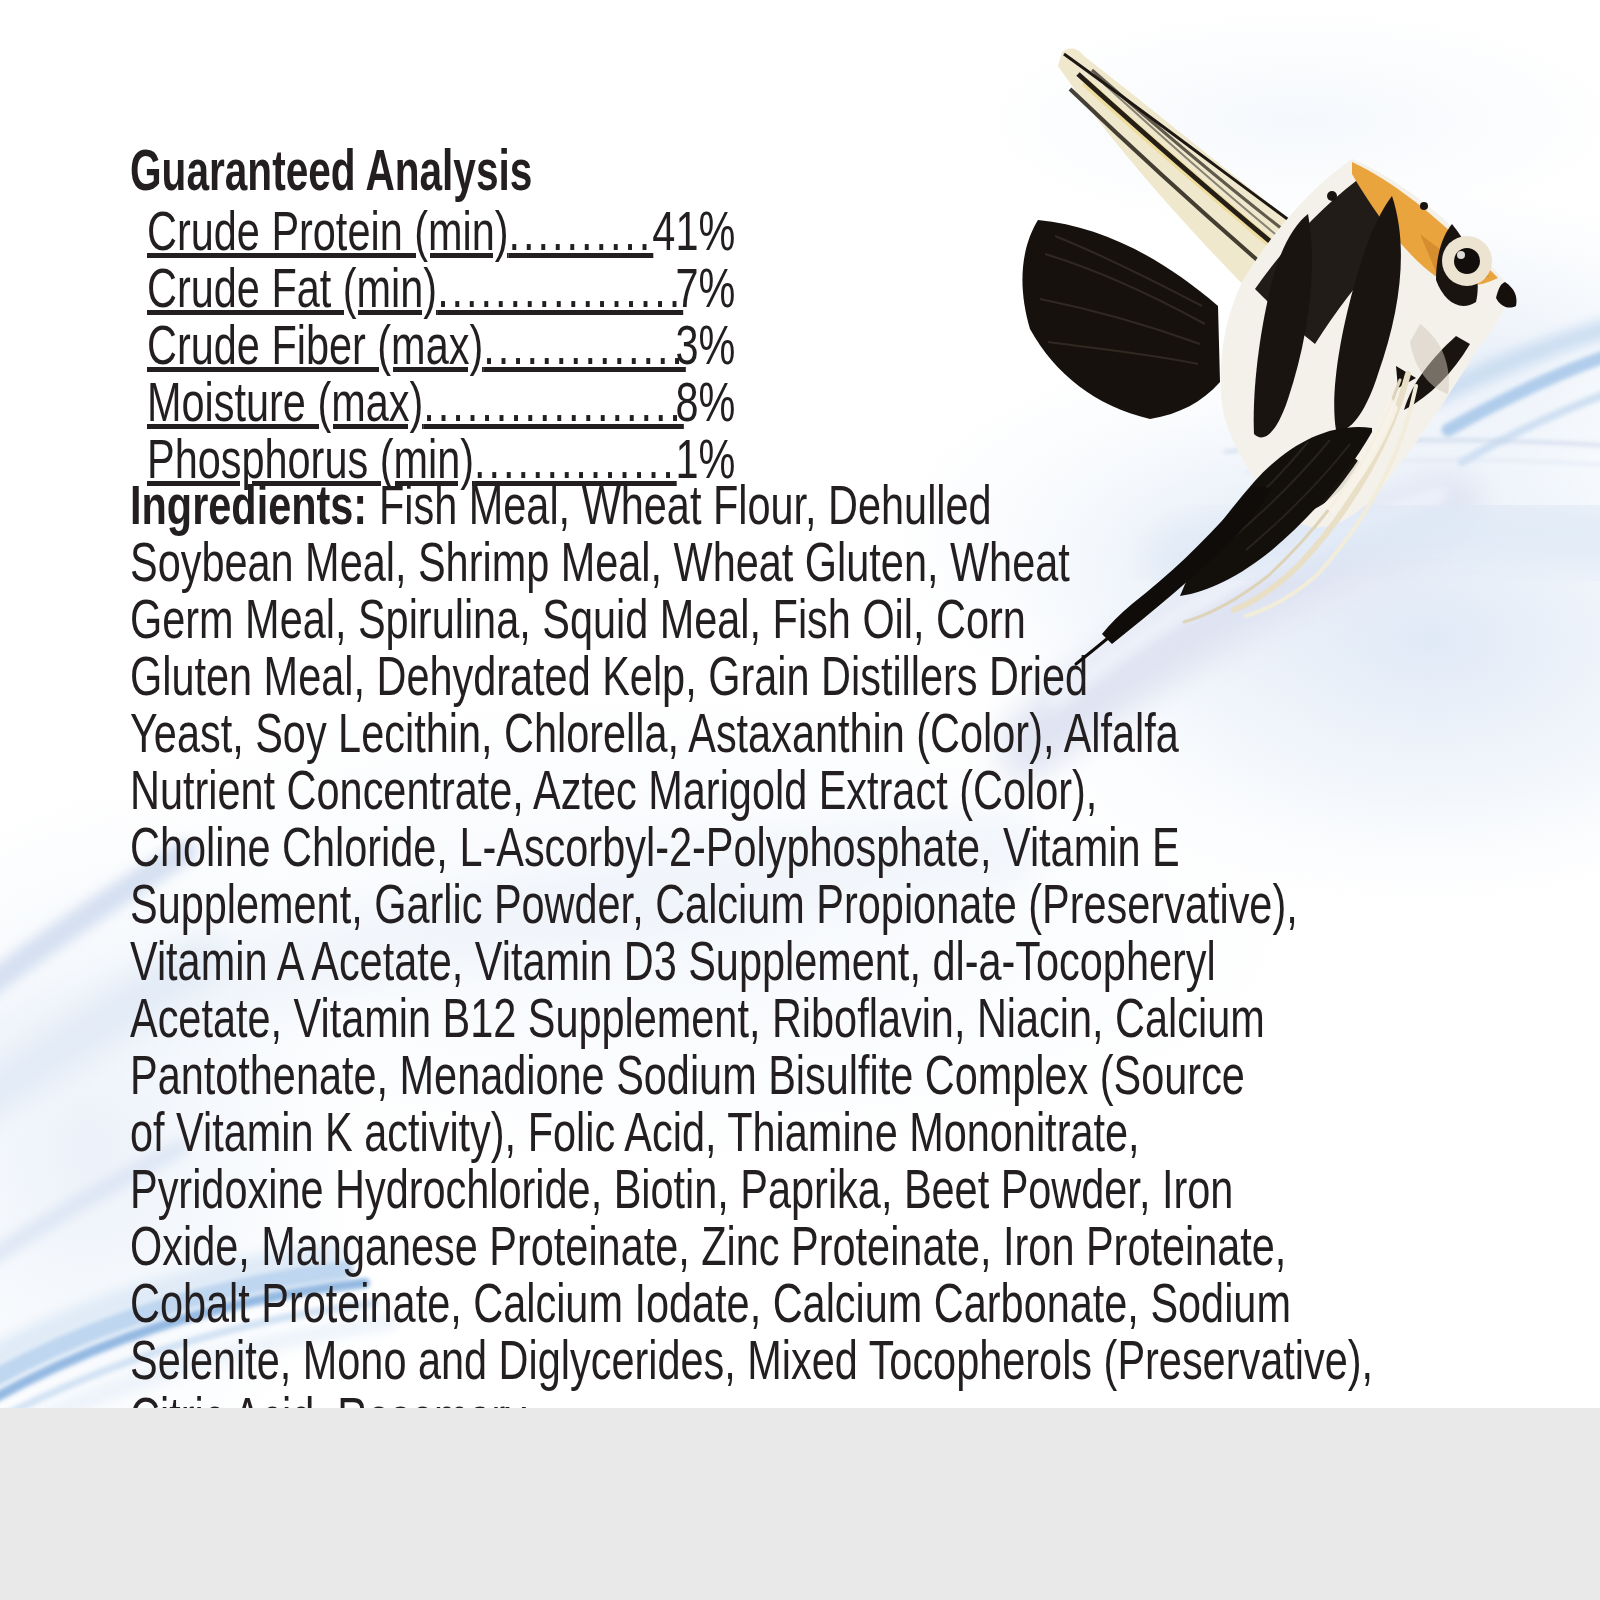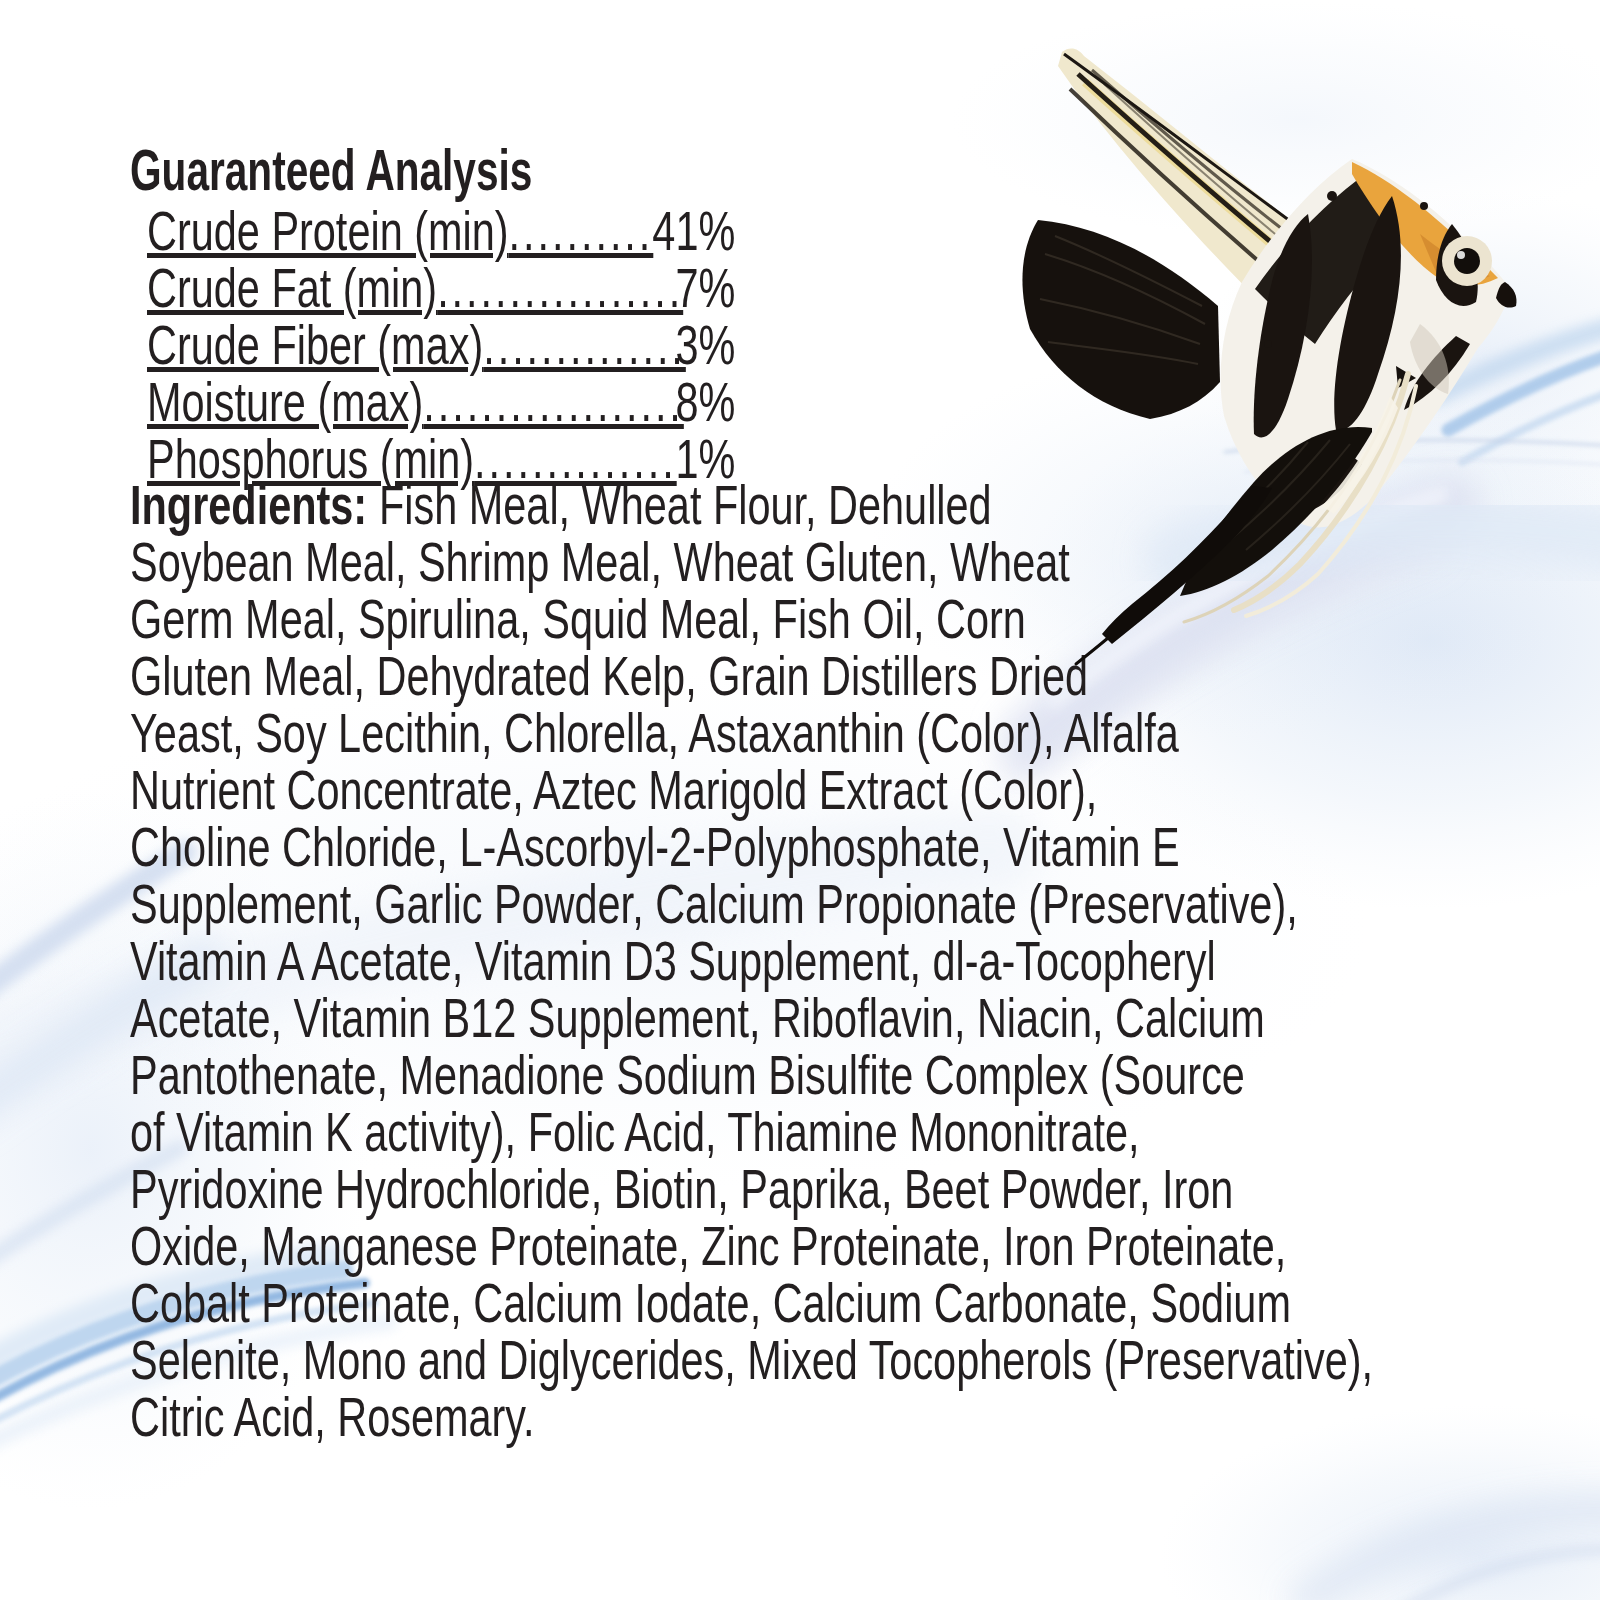--- a/index.html
+++ b/index.html
@@ -7,21 +7,21 @@
     --background:#ffffff;
     --water-blue:#9fc2e6;
     --water-blue-soft:#d9e5f4;
     --fish-black:#16110d;
     --fish-cream:#f0e8cd;
     --fish-body:#f4f1ea;
     --fish-orange:#e9a43d;
   }
   html,body{margin:0;padding:0;background:#e9e9e9;}
   .page{
-    position:relative;width:1600px;height:1600px;margin:0 auto;
+    position:relative;width:1600px;height:1408px;margin:0 auto;
     background:var(--background);overflow:hidden;
     font-family:"Liberation Sans",sans-serif;color:var(--text-dark);
   }
   .bg-svg,.fish-svg{position:absolute;pointer-events:none;}
   .bg-svg{left:0;top:0;}
   .fish-svg{left:1000px;top:44px;}
 
   
   .cond{transform:scaleX(0.74);transform-origin:0 0;white-space:nowrap;}
   .cond-title{transform:scaleX(0.70);transform-origin:0 0;white-space:nowrap;}

